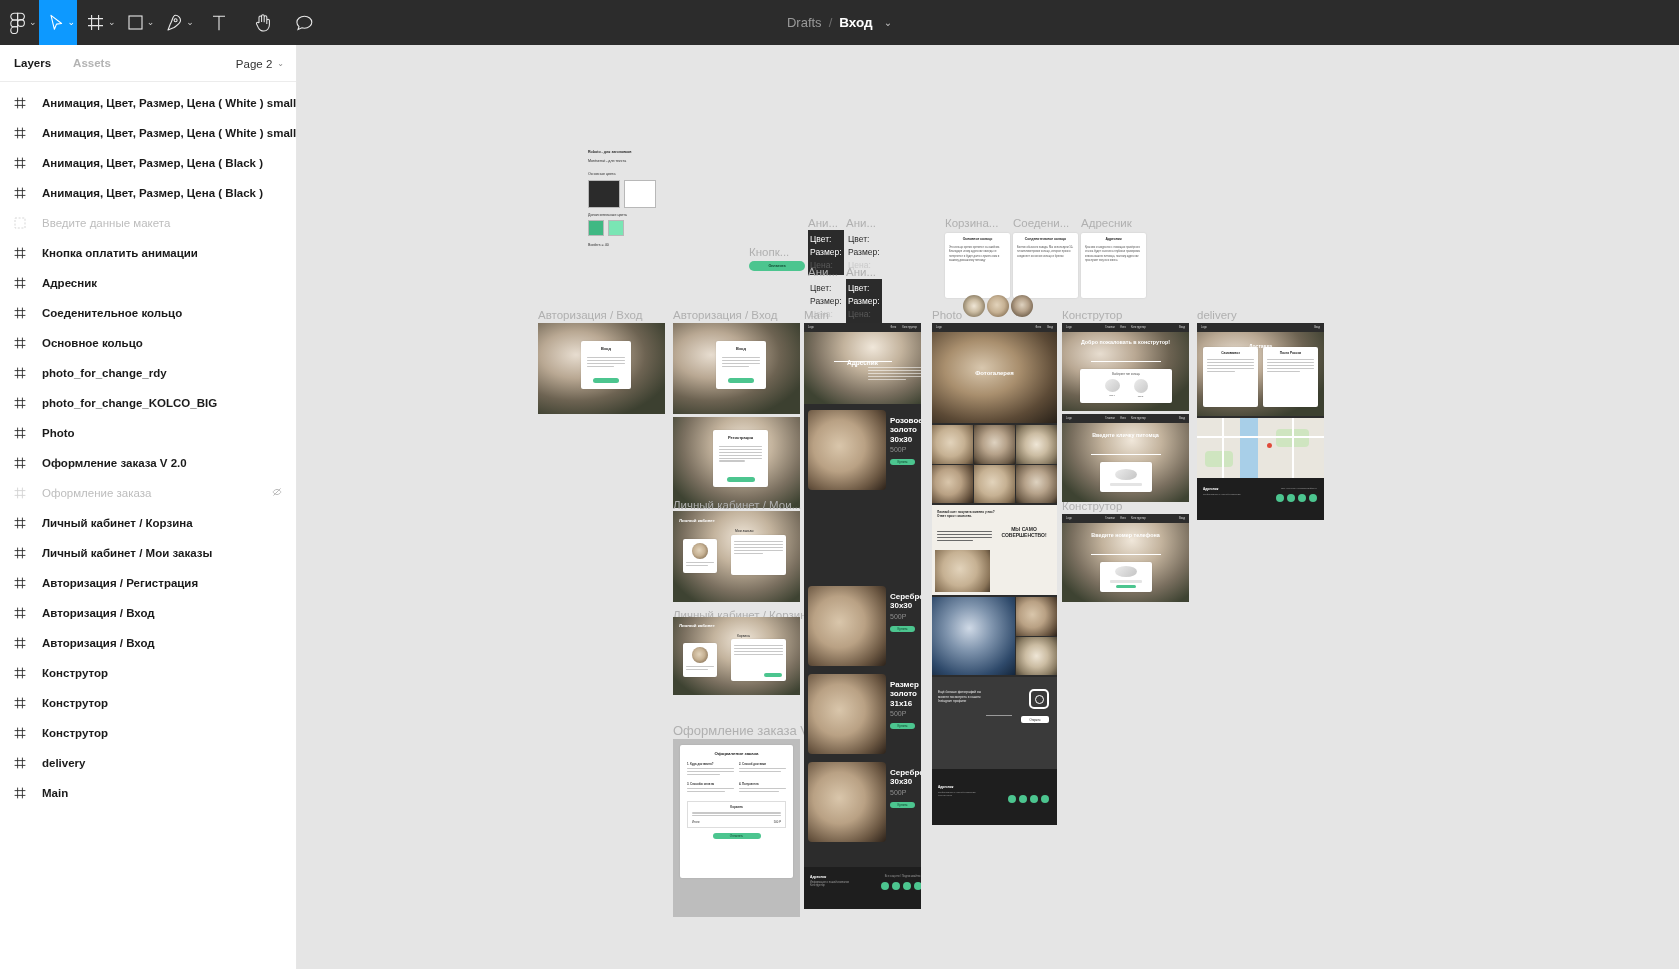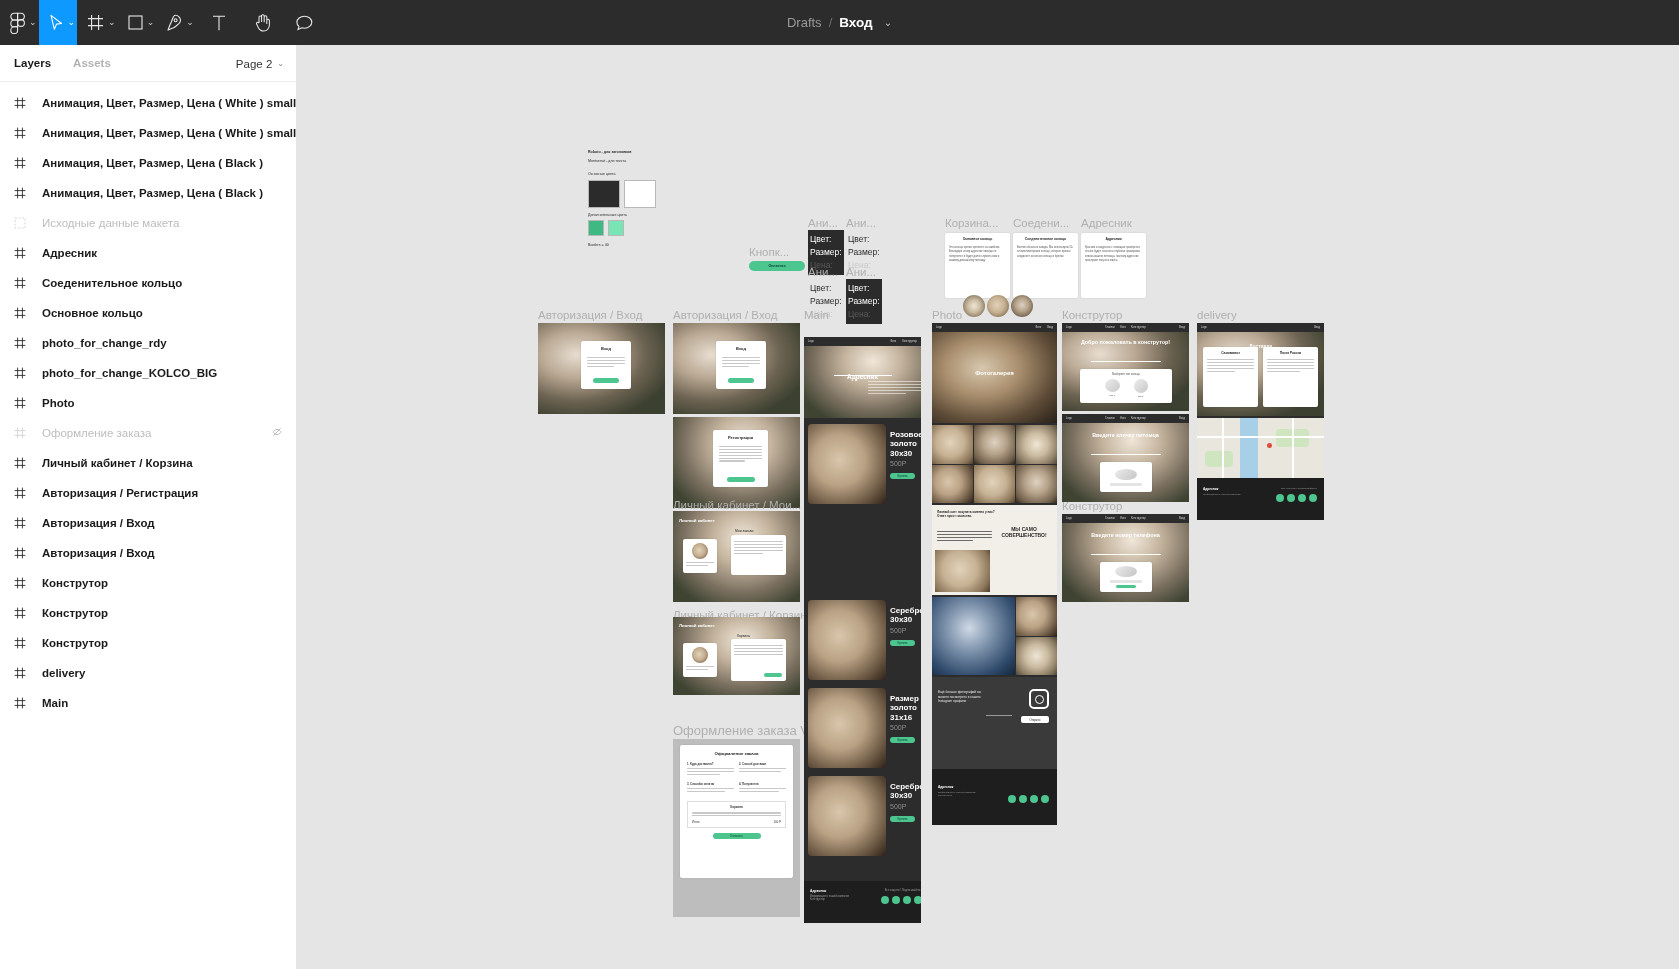--- a/index.html
+++ b/index.html
@@ -290,21 +290,29 @@
           </svg>
         </span>
         <span class="lname">Анимация, Цвет, Размер, Цена ( Black )</span>
       </div>
       <div class="layer-row dim">
         <span class="lico">
           <svg width="12" height="12" viewBox="0 0 12 12" fill="none" stroke="#d2d2d2" stroke-width="0.9" stroke-dasharray="2 1.6">
             <rect x="1" y="1" width="10" height="10"></rect>
           </svg>
         </span>
-        <span class="lname">Исходные данные макета</span>
+        <span class="lname">Введите данные макета</span>
+      </div>
+      <div class="layer-row">
+        <span class="lico">
+          <svg width="12" height="12" viewBox="0 0 12 12" fill="none" stroke="#2a2a2a" stroke-width="0.9">
+            <path d="M3.6 0.6v10.8M8.4 0.6v10.8M0.6 3.6h10.8M0.6 8.4h10.8"></path>
+          </svg>
+        </span>
+        <span class="lname">Кнопка оплатить анимации</span>
       </div>
       <div class="layer-row">
         <span class="lico">
           <svg width="12" height="12" viewBox="0 0 12 12" fill="none" stroke="#2a2a2a" stroke-width="0.9">
             <path d="M3.6 0.6v10.8M8.4 0.6v10.8M0.6 3.6h10.8M0.6 8.4h10.8"></path>
           </svg>
         </span>
         <span class="lname">Адресник</span>
       </div>
       <div class="layer-row">
@@ -339,40 +347,56 @@
         </span>
         <span class="lname">photo_for_change_KOLCO_BIG</span>
       </div>
       <div class="layer-row">
         <span class="lico">
           <svg width="12" height="12" viewBox="0 0 12 12" fill="none" stroke="#2a2a2a" stroke-width="0.9">
             <path d="M3.6 0.6v10.8M8.4 0.6v10.8M0.6 3.6h10.8M0.6 8.4h10.8"></path>
           </svg>
         </span>
         <span class="lname">Photo</span>
+      </div>
+      <div class="layer-row">
+        <span class="lico">
+          <svg width="12" height="12" viewBox="0 0 12 12" fill="none" stroke="#2a2a2a" stroke-width="0.9">
+            <path d="M3.6 0.6v10.8M8.4 0.6v10.8M0.6 3.6h10.8M0.6 8.4h10.8"></path>
+          </svg>
+        </span>
+        <span class="lname">Оформление заказа V 2.0</span>
       </div>
       <div class="layer-row dim">
         <span class="lico">
           <svg width="12" height="12" viewBox="0 0 12 12" fill="none" stroke="#2a2a2a" stroke-width="0.9">
             <path d="M3.6 0.6v10.8M8.4 0.6v10.8M0.6 3.6h10.8M0.6 8.4h10.8"></path>
           </svg>
         </span>
         <span class="lname">Оформление заказа</span>
         <span class="eye-ico"><svg width="10" height="10" viewBox="0 0 10 10" fill="none" stroke="#b5b5b5" stroke-width="0.9">
             <path d="M1 5s1.6-2.6 4-2.6S9 5 9 5 7.4 7.6 5 7.6 1 5 1 5z"></path>
             <path d="M1.4 8.6L8.6 1.4"></path>
           </svg></span>
       </div>
       <div class="layer-row">
         <span class="lico">
           <svg width="12" height="12" viewBox="0 0 12 12" fill="none" stroke="#2a2a2a" stroke-width="0.9">
             <path d="M3.6 0.6v10.8M8.4 0.6v10.8M0.6 3.6h10.8M0.6 8.4h10.8"></path>
           </svg>
         </span>
         <span class="lname">Личный кабинет / Корзина</span>
+      </div>
+      <div class="layer-row">
+        <span class="lico">
+          <svg width="12" height="12" viewBox="0 0 12 12" fill="none" stroke="#2a2a2a" stroke-width="0.9">
+            <path d="M3.6 0.6v10.8M8.4 0.6v10.8M0.6 3.6h10.8M0.6 8.4h10.8"></path>
+          </svg>
+        </span>
+        <span class="lname">Личный кабинет / Мои заказы</span>
       </div>
       <div class="layer-row">
         <span class="lico">
           <svg width="12" height="12" viewBox="0 0 12 12" fill="none" stroke="#2a2a2a" stroke-width="0.9">
             <path d="M3.6 0.6v10.8M8.4 0.6v10.8M0.6 3.6h10.8M0.6 8.4h10.8"></path>
           </svg>
         </span>
         <span class="lname">Авторизация / Регистрация</span>
       </div>
       <div class="layer-row">
@@ -638,21 +662,21 @@
           <span style="font-size:2.8px; color:#333;">500 Р</span>
         </div>
       </div>
       <div class="grn pill" style="margin:5px auto 0; width:48px; height:6px; display:flex; align-items:center; justify-content:center;">
         <span style="font-size:3px; color:#0b3d28;">Оплатить</span>
       </div>
     </div>
   </div>
 
   <div class="frame-label" style="left:507px; top:265px;">Main</div>
-  <div class="frame dark" style="left:507px; top:292px; width:117px; height:586px;">
+  <div class="frame dark" style="left:507px; top:278px; width:117px; height:586px;">
 
     <div class="ph-cat2" style="position:absolute; left:0; top:0; width:125px; height:81px;"></div>
     <div class="navbar">
       <span>Logo</span>
       <span style="display:flex;gap:6px;">
         <span>Фото</span>
         <span>Конструктор</span>
       </span>
     </div>
     <div style="position:absolute; left:0; top:28px; width:100%; text-align:center;">

